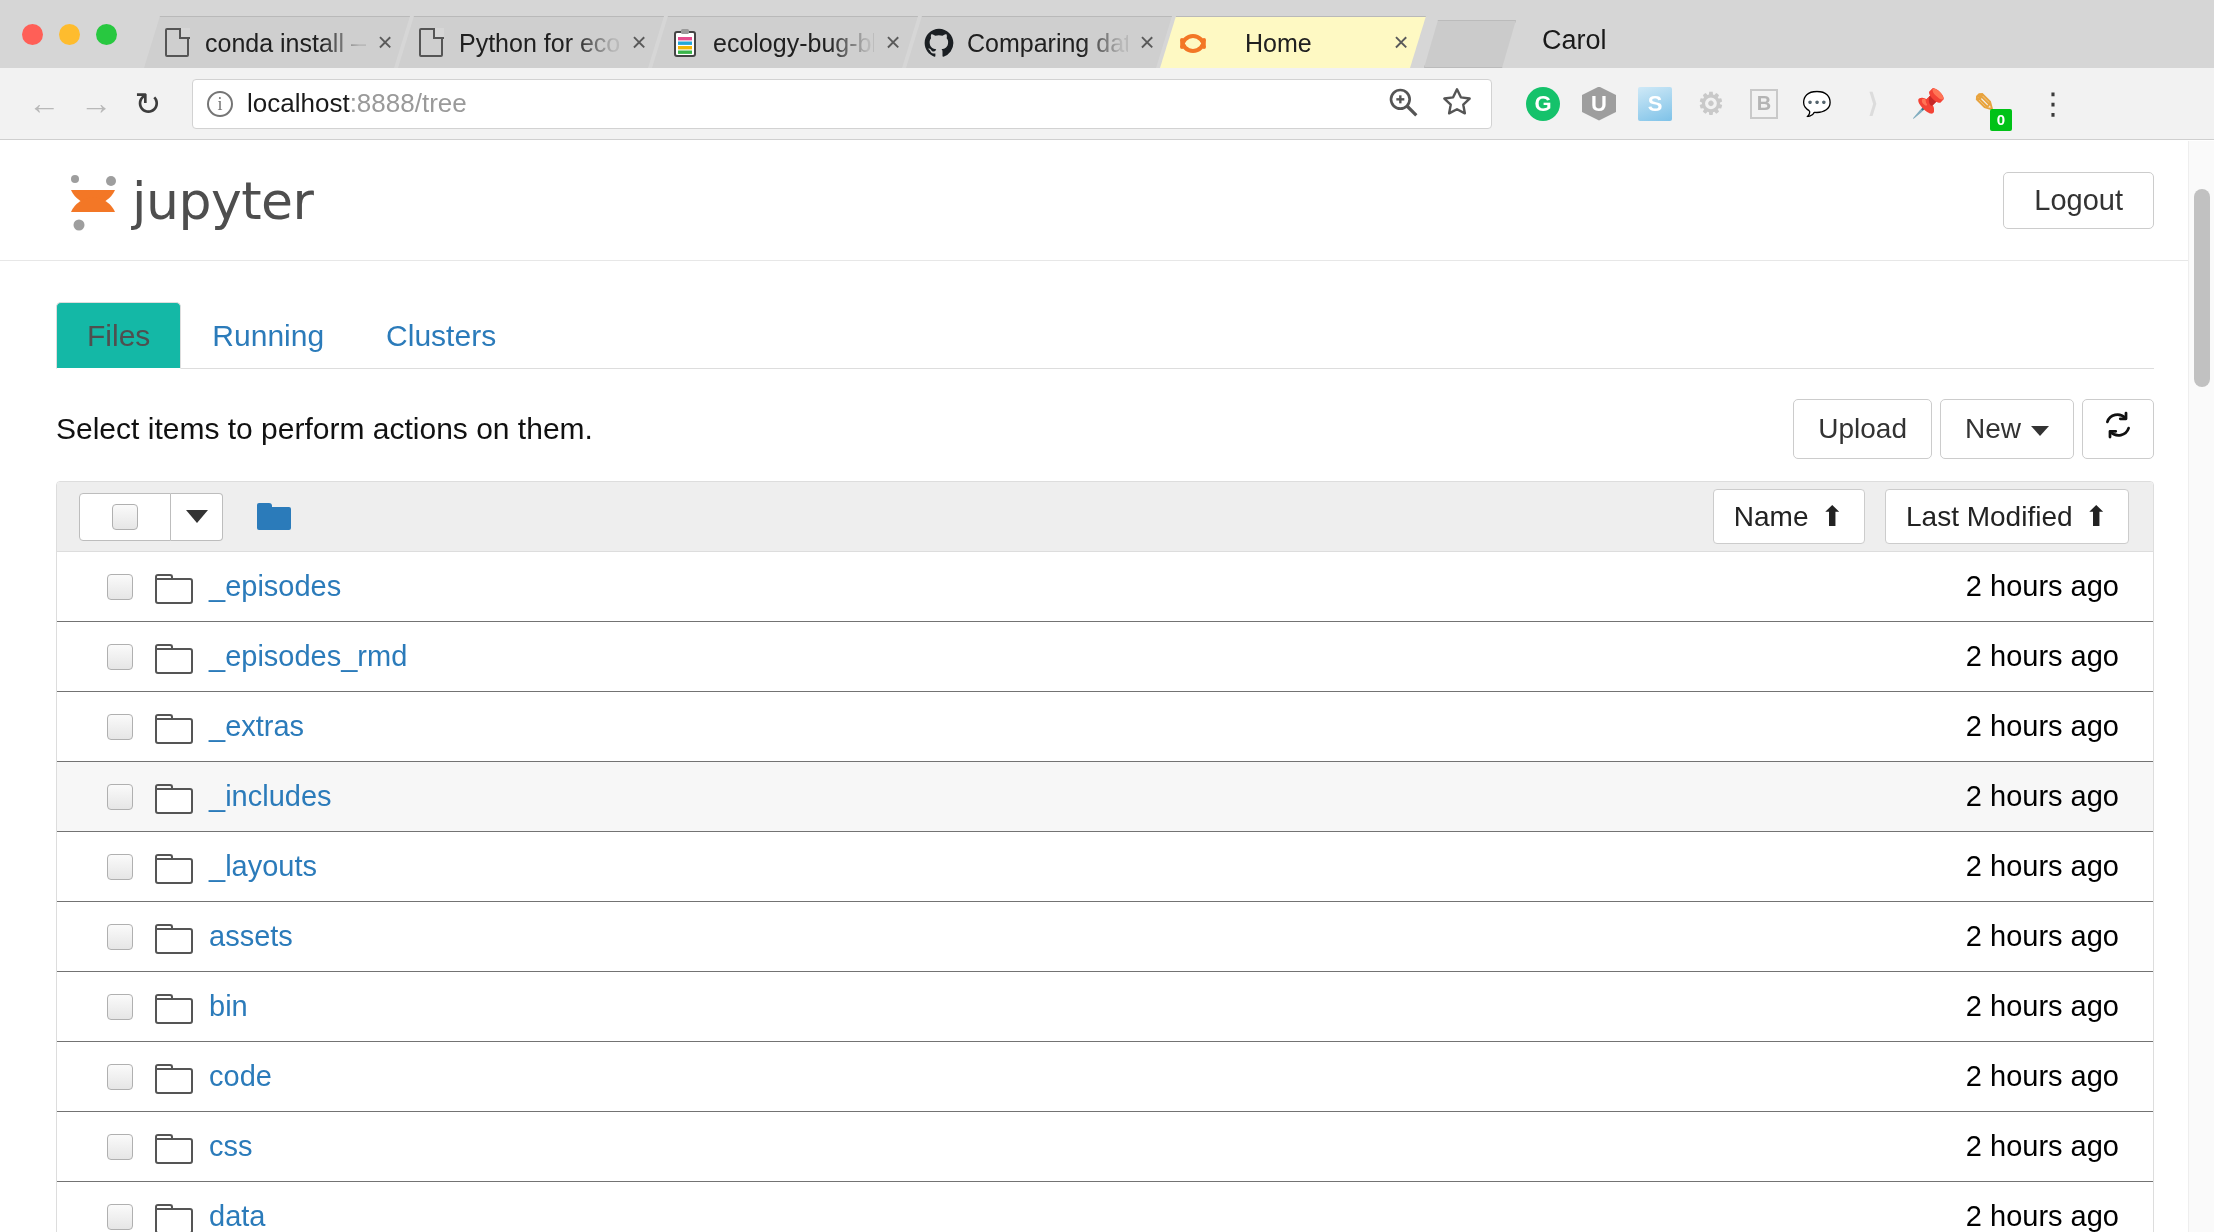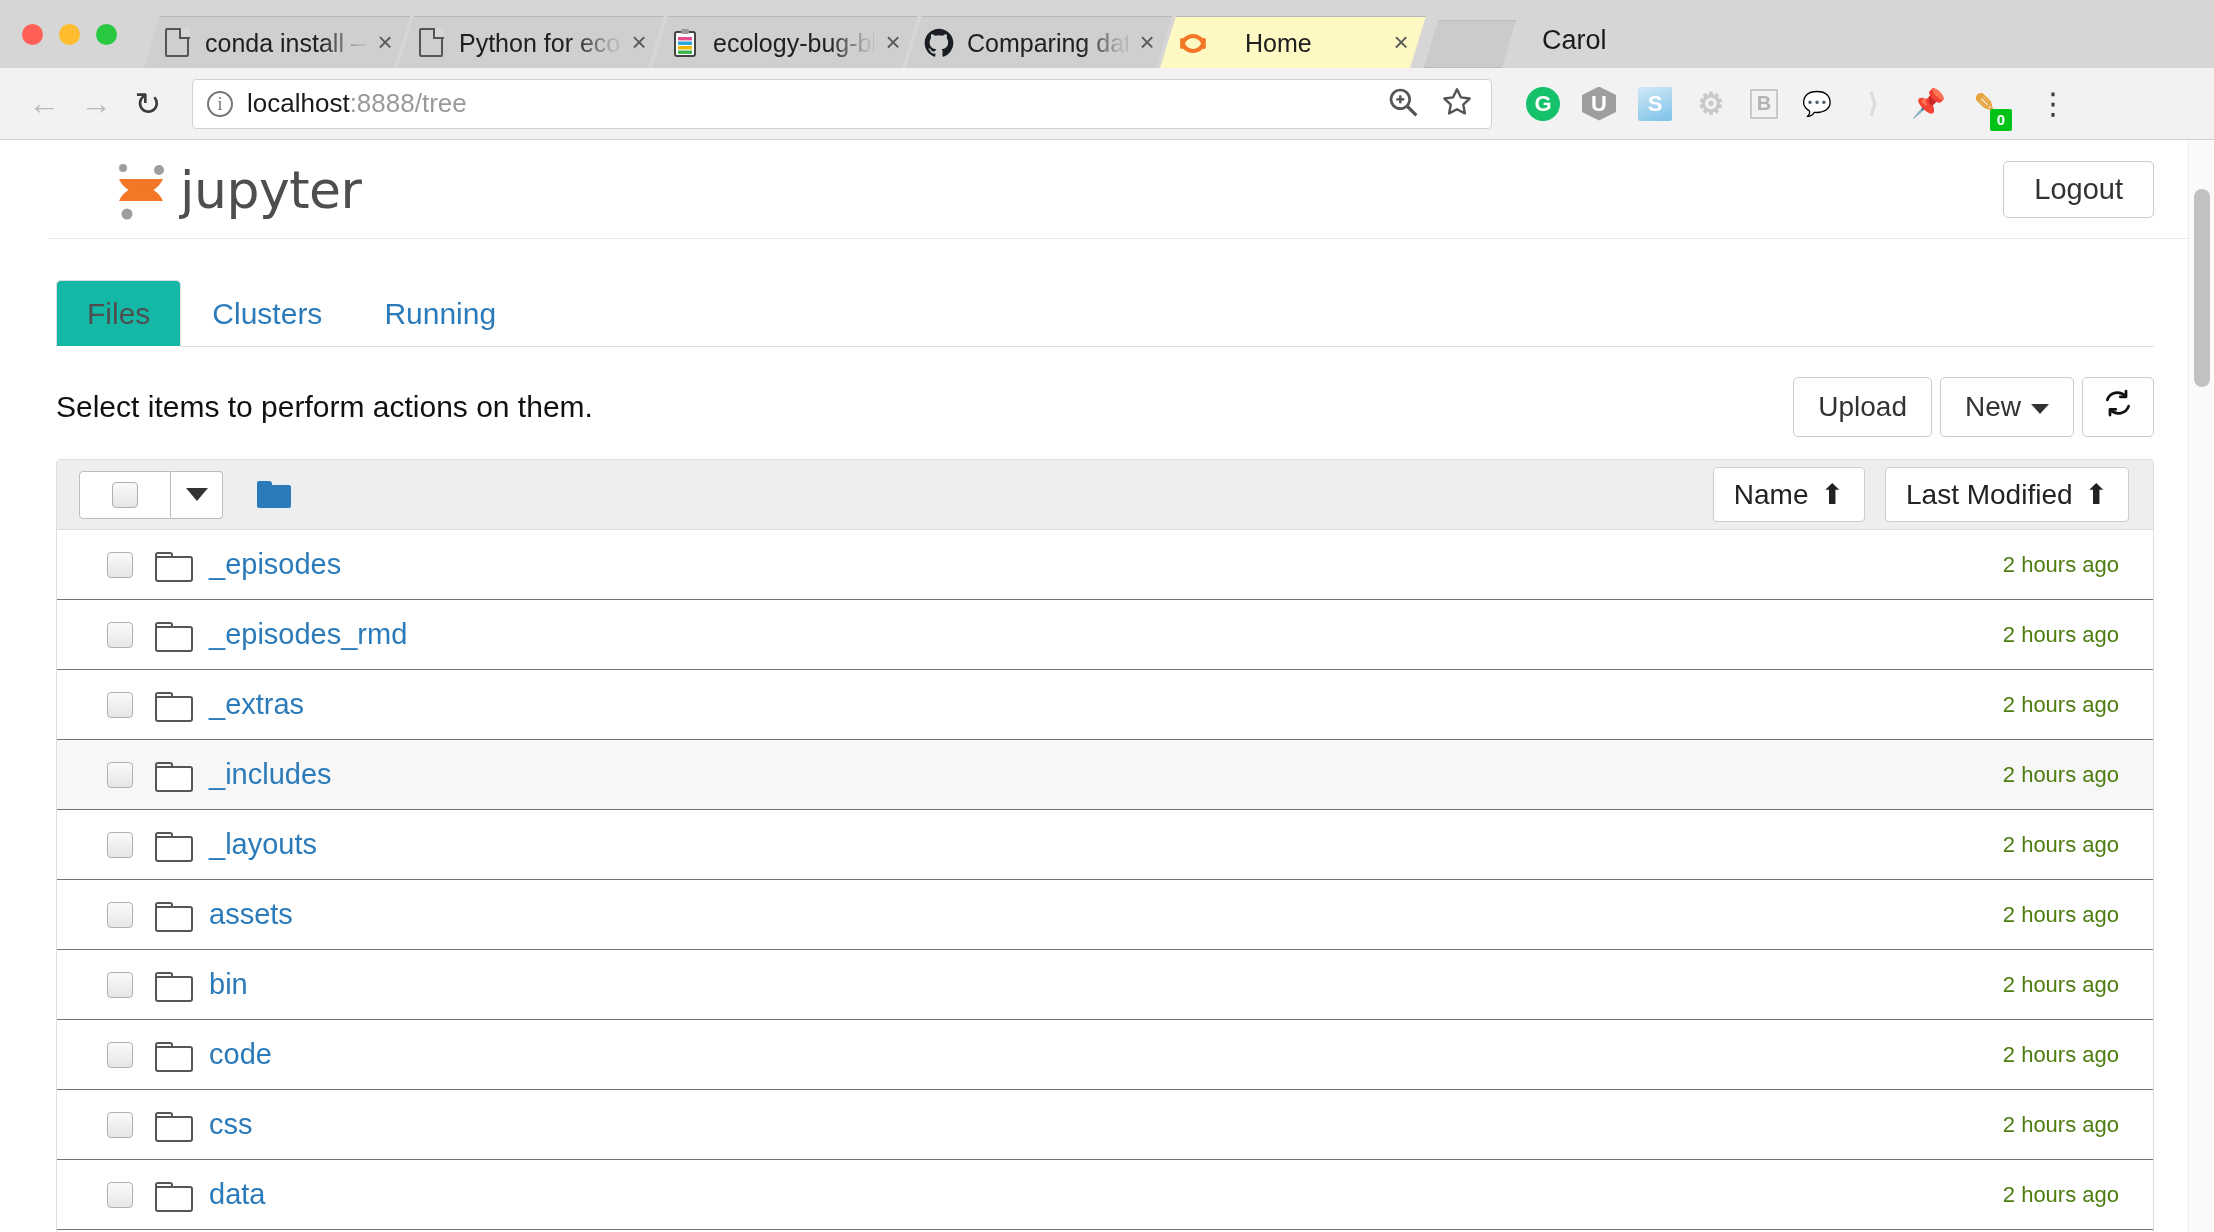--- a/index.html
+++ b/index.html
@@ -166,26 +166,25 @@
 
   
   .page {
     position: absolute;
     top: 141px; left: 0;
     width: 2214px; height: 1091px;
     background: #ffffff;
     overflow: hidden;
   }
   .jp-header {
-    height: 98px;
+    height: 120px;
     border-bottom: 1px solid #e7e7e7;
     display: flex;
     align-items: center;
     padding: 0 60px 0 66px;
-    margin-left: 48px;
   }
   .jp-logo { display: flex; align-items: center; }
   .jp-mark { width: 54px; height: 62px; position: relative; margin-right: 12px; }
   .jp-word { font-size: 52px; color: #4e4e4e; font-family: "DejaVu Sans", sans-serif; letter-spacing: -0.5px; }
   .logout-btn {
     margin-left: auto;
     border: 1px solid #cccccc;
     border-radius: 5px;
     background: #ffffff;
     font-size: 29px;
@@ -346,22 +345,22 @@
     border-radius: 0 3px 3px 3px;
     background:#fff;
   }
   .row .fname {
     font-size: 29px;
     color: #2b7bba;
     white-space: nowrap;
   }
   .row .mtime {
     margin-left: auto;
-    font-size: 22px;
-    color: #4d7c0f;
+    font-size: 29px;
+    color: #000000;
     padding-right: 34px;
     white-space: nowrap;
   }
 
   
   .pagescroll {
     position: absolute;
     right: 0; top: 0;
     width: 26px; height: 1091px;
     background: #fafafa;
@@ -500,22 +499,22 @@
         </span>
         <span class="jp-word">jupyter</span>
       </div>
       <button class="logout-btn">Logout</button>
     </div>
 
     <div class="content">
 
       <div class="tabrow">
         <div class="nav-tab active">Files</div>
+        <div class="nav-tab">Running</div>
         <div class="nav-tab">Clusters</div>
-        <div class="nav-tab">Running</div>
       </div>
 
       <div class="actionbar">
         <div class="select-msg">Select items to perform actions on them.</div>
         <div class="btn-group">
           <button class="btn">Upload</button>
           <button class="btn"><span>New</span><span class="caret"></span></button>
           <button class="btn refresh-btn">
             <svg width="30" height="30" viewBox="0 0 24 24">
               <path d="M3.5 9.5a8.5 8.5 0 0 1 14.2-3.2M20.5 14.5a8.5 8.5 0 0 1-14.2 3.2" fill="none" stroke="#111" stroke-width="2.2" stroke-linecap="round"></path>

